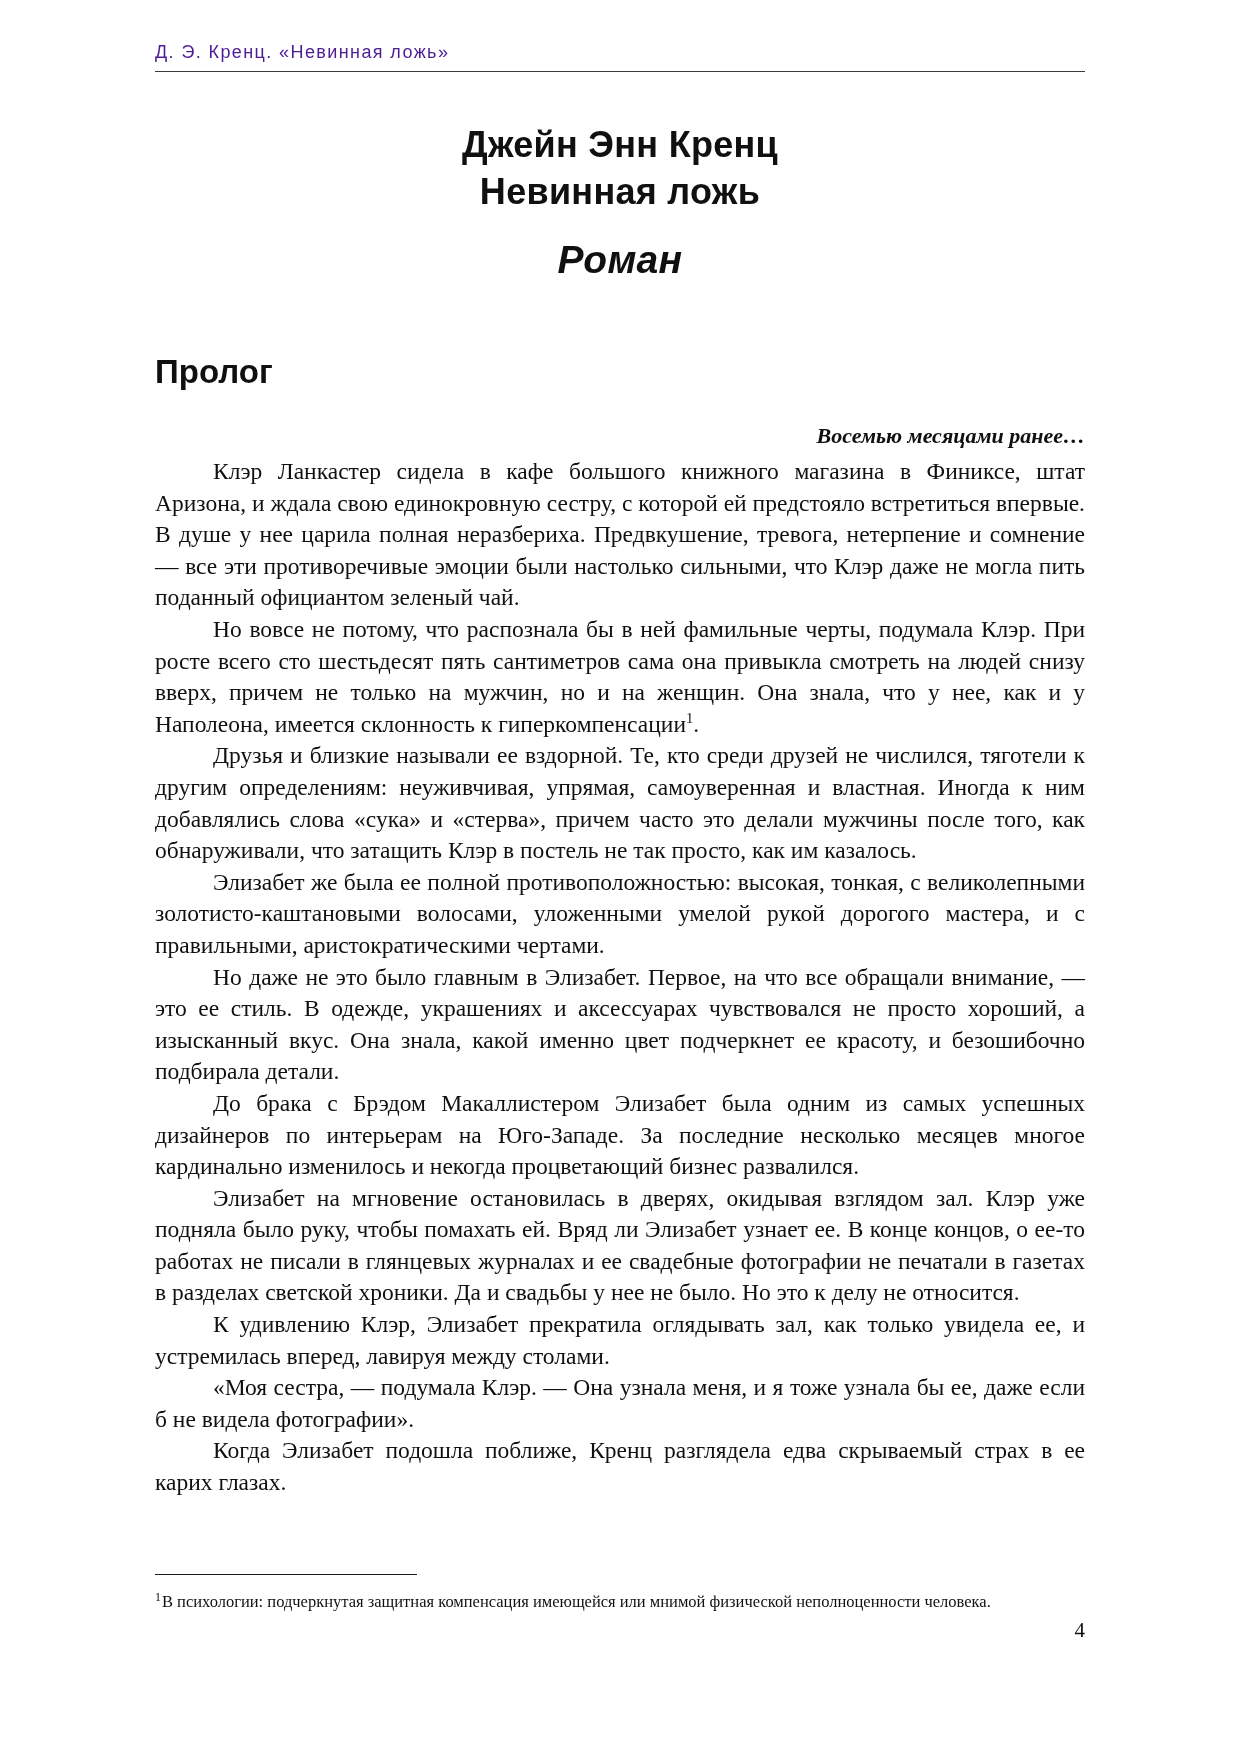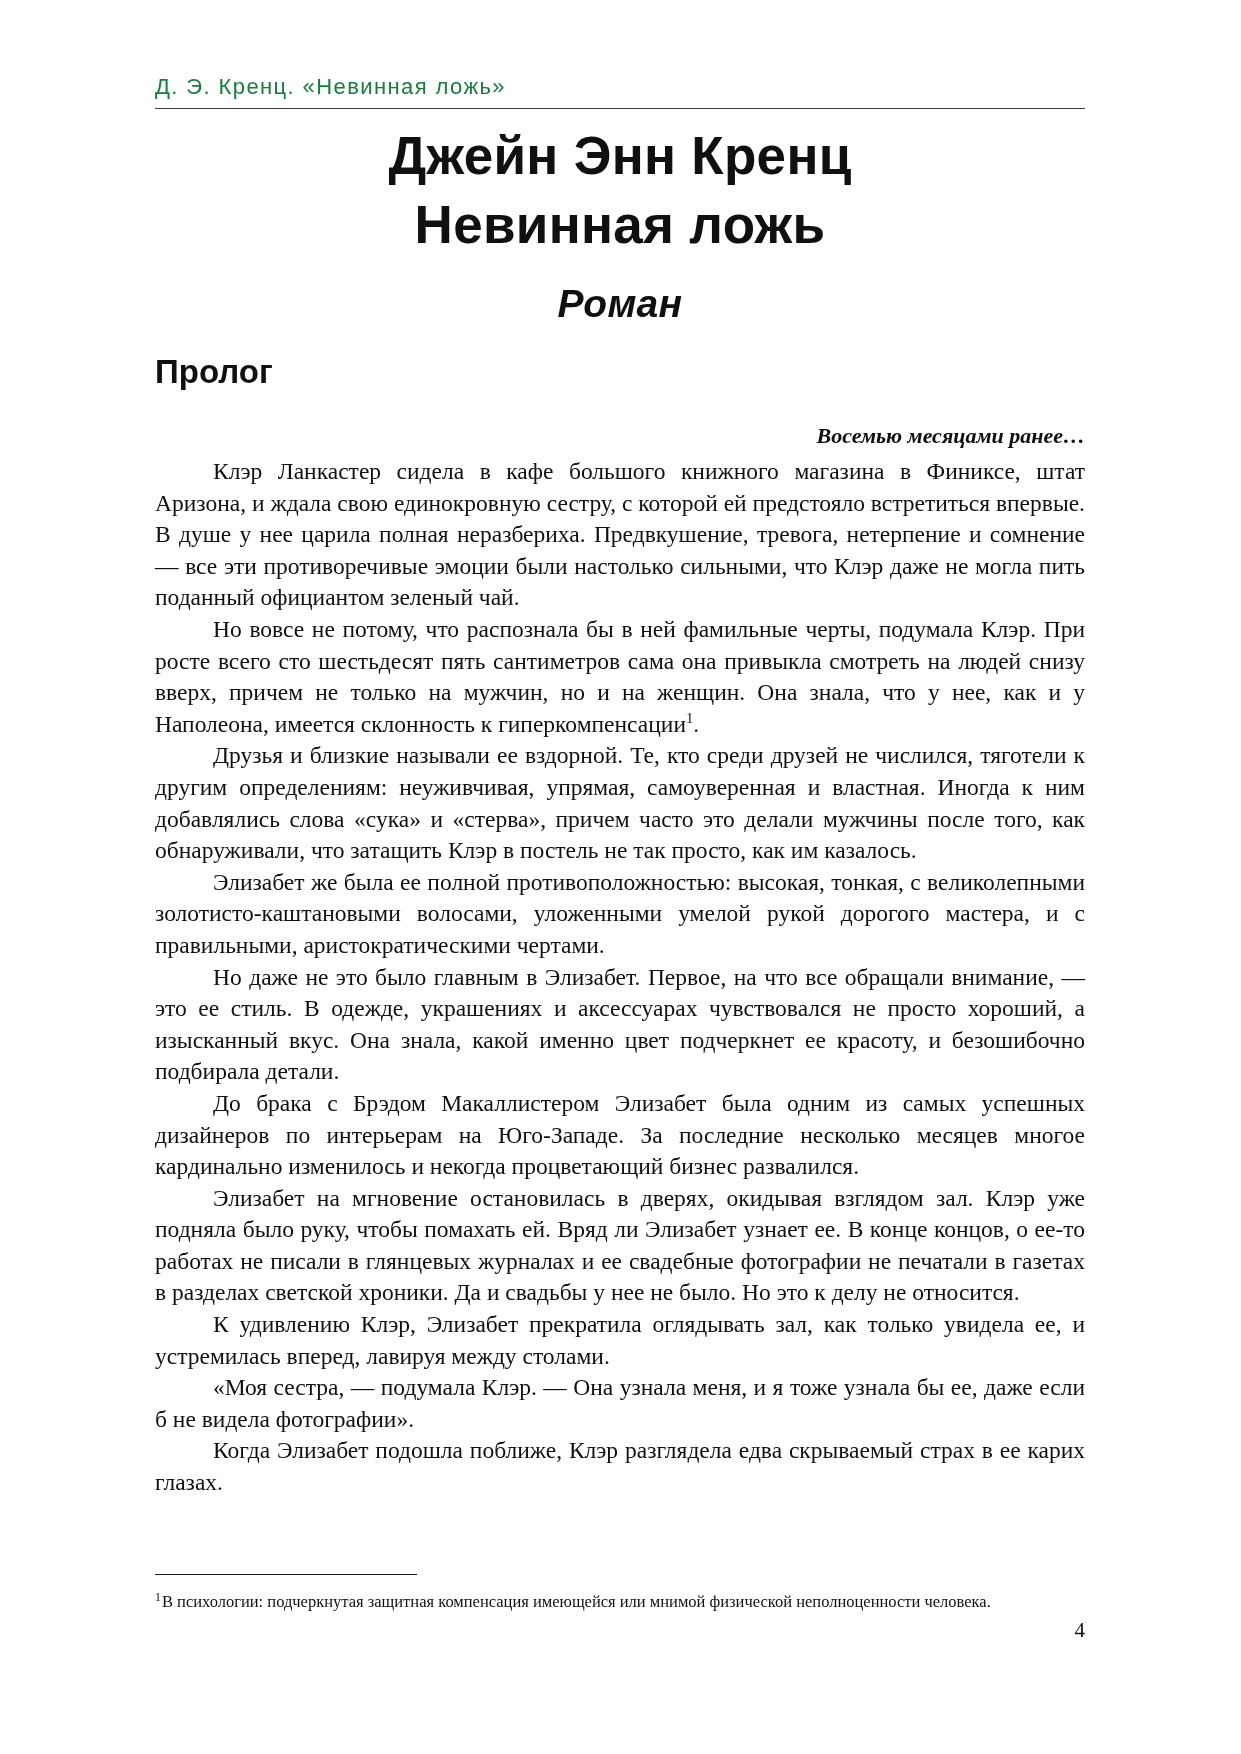--- a/index.html
+++ b/index.html
@@ -21,44 +21,43 @@
 
   
   .runhead {
     position: absolute;
     left: 155px;
     top: 42px;
     width: 930px;
   }
   .runhead-text {
     font-family: "Liberation Sans", "DejaVu Sans", sans-serif;
-    font-size: 22px;
+    font-size: 18px;
     letter-spacing: 1.4px;
-    color: #15803d;
+    color: #4c1d95;
     white-space: nowrap;
-    margin-top: 32px;
   }
   .runhead-rule {
     margin-top: 8px;
     border-top: 1.6px solid #3a3a3a;
     width: 930px;
   }
 
   
   .titleblock {
     position: absolute;
     left: 155px;
     top: 122px;
     width: 930px;
     text-align: center;
     font-family: "Liberation Sans", "DejaVu Sans", sans-serif;
   }
   .title-author,
   .title-name {
-    font-size: 53px;
+    font-size: 36px;
     font-weight: bold;
     line-height: 1.30;
     letter-spacing: 0.3px;
   }
   .title-kind {
     font-size: 39px;
     font-weight: bold;
     font-style: italic;
     line-height: 1.34;
     letter-spacing: 0.3px;
@@ -163,21 +162,21 @@
 
     <p class="para">Клэр Ланкастер сидела в кафе большого книжного магазина в Финиксе, штат Аризона, и ждала свою единокровную сестру, с которой ей предстояло встретиться впервые. В душе у нее царила полная неразбериха. Предвкушение, тревога, нетерпение и сомнение — все эти противоречивые эмоции были настолько сильными, что Клэр даже не могла пить поданный официантом зеленый чай.</p>
     <p class="para"><span>Но вовсе не потому, что распознала бы в ней фамильные черты, подумала Клэр. При росте всего сто шестьдесят пять сантиметров сама она привыкла смотреть на людей снизу вверх, причем не только на мужчин, но и на женщин. Она знала, что у нее, как и у Наполеона, имеется склонность к гиперкомпенсации</span><sup>1</sup><span>.</span></p>
     <p class="para">Друзья и близкие называли ее вздорной. Те, кто среди друзей не числился, тяготели к другим определениям: неуживчивая, упрямая, самоуверенная и властная. Иногда к ним добавлялись слова «сука» и «стерва», причем часто это делали мужчины после того, как обнаруживали, что затащить Клэр в постель не так просто, как им казалось.</p>
     <p class="para">Элизабет же была ее полной противоположностью: высокая, тонкая, с великолепными золотисто-каштановыми волосами, уложенными умелой рукой дорогого мастера, и с правильными, аристократическими чертами.</p>
     <p class="para">Но даже не это было главным в Элизабет. Первое, на что все обращали внимание, — это ее стиль. В одежде, украшениях и аксессуарах чувствовался не просто хороший, а изысканный вкус. Она знала, какой именно цвет подчеркнет ее красоту, и безошибочно подбирала детали.</p>
     <p class="para">До брака с Брэдом Макаллистером Элизабет была одним из самых успешных дизайнеров по интерьерам на Юго-Западе. За последние несколько месяцев многое кардинально изменилось и некогда процветающий бизнес развалился.</p>
     <p class="para">Элизабет на мгновение остановилась в дверях, окидывая взглядом зал. Клэр уже подняла было руку, чтобы помахать ей. Вряд ли Элизабет узнает ее. В конце концов, о ее-то работах не писали в глянцевых журналах и ее свадебные фотографии не печатали в газетах в разделах светской хроники. Да и свадьбы у нее не было. Но это к делу не относится.</p>
     <p class="para">К удивлению Клэр, Элизабет прекратила оглядывать зал, как только увидела ее, и устремилась вперед, лавируя между столами.</p>
     <p class="para">«Моя сестра, — подумала Клэр. — Она узнала меня, и я тоже узнала бы ее, даже если б не видела фотографии».</p>
-    <p class="para">Когда Элизабет подошла поближе, Клэр разглядела едва скрываемый страх в ее карих глазах.</p>
+    <p class="para">Когда Элизабет подошла поближе, Кренц разглядела едва скрываемый страх в ее карих глазах.</p>
   </div>
 
   <div class="footnote">
     <div class="footnote-rule"></div>
     <div class="footnote-text"><sup>1</sup><span>В психологии: подчеркнутая защитная компенсация имеющейся или мнимой физической неполноценности человека.</span></div>
   </div>
 
   <div class="pagenum">4</div>
 
 </div>

